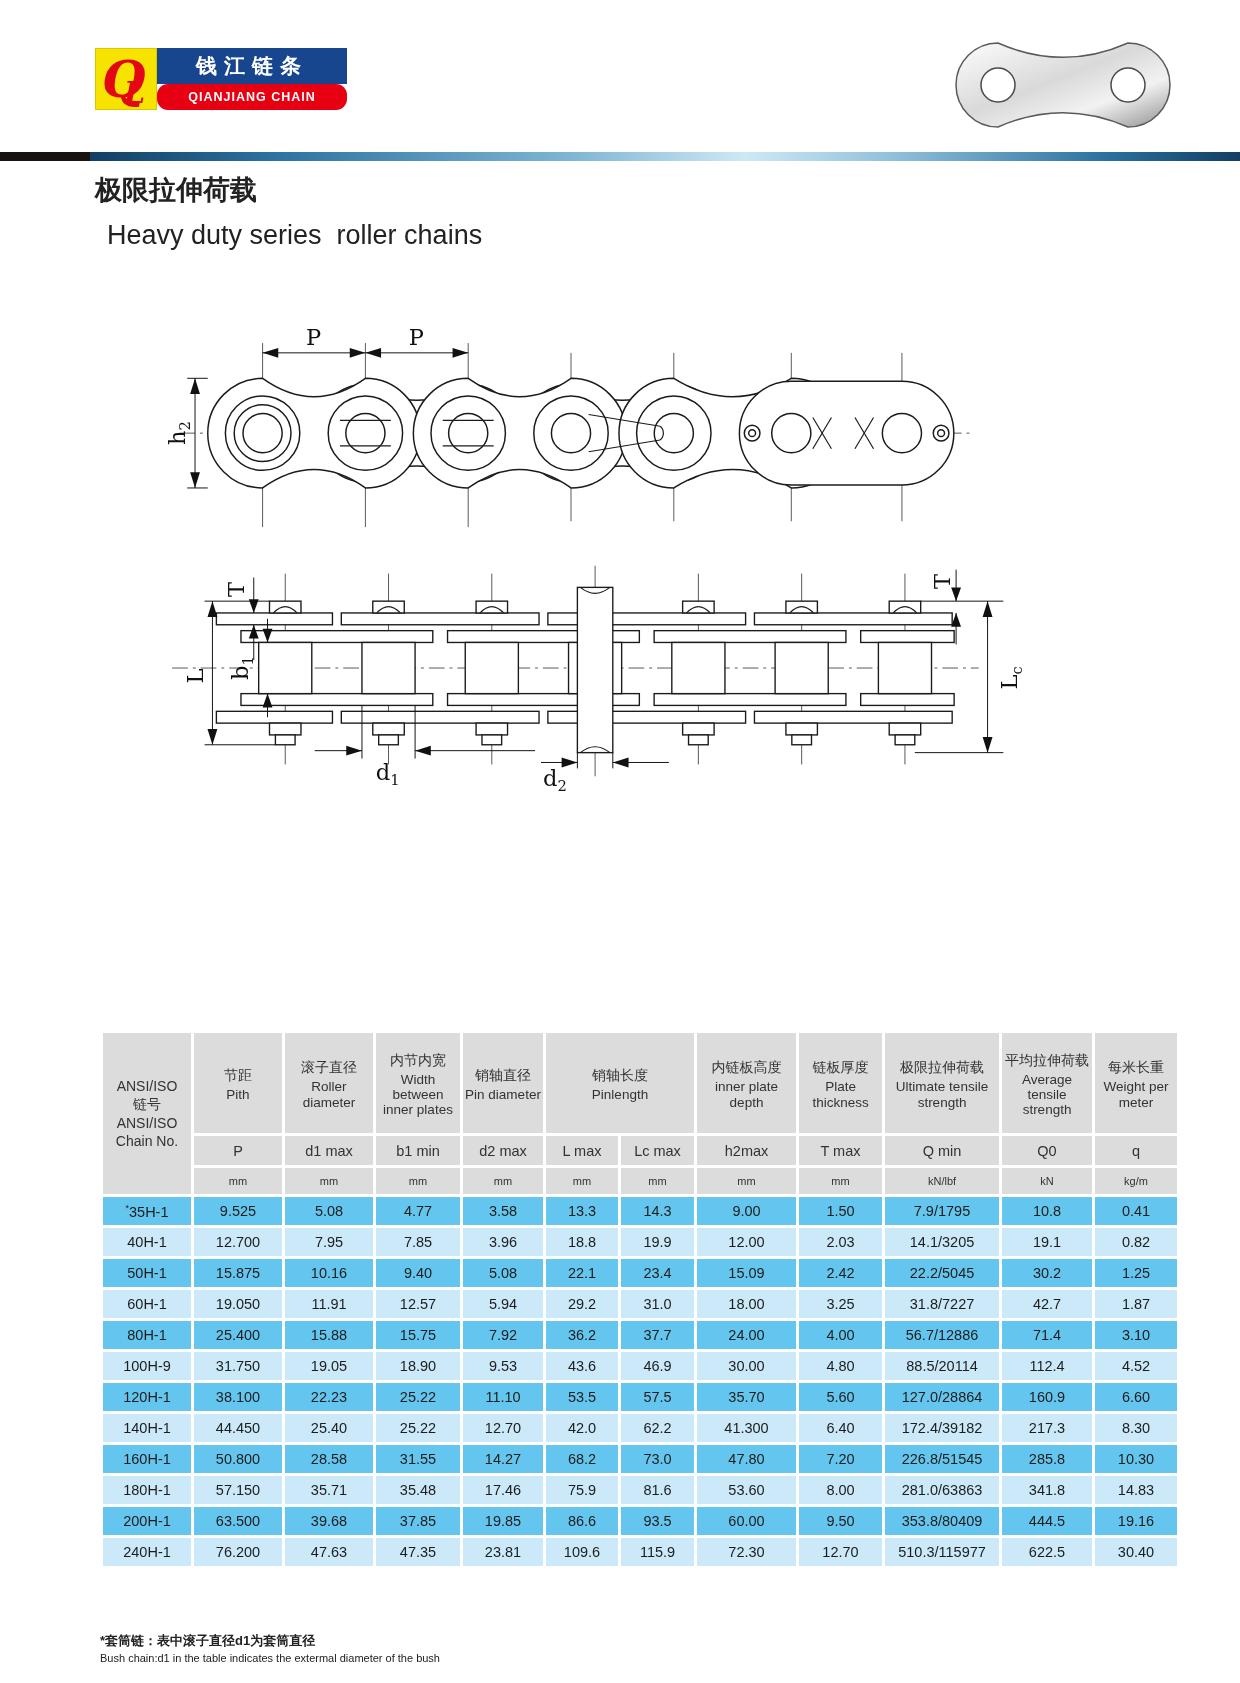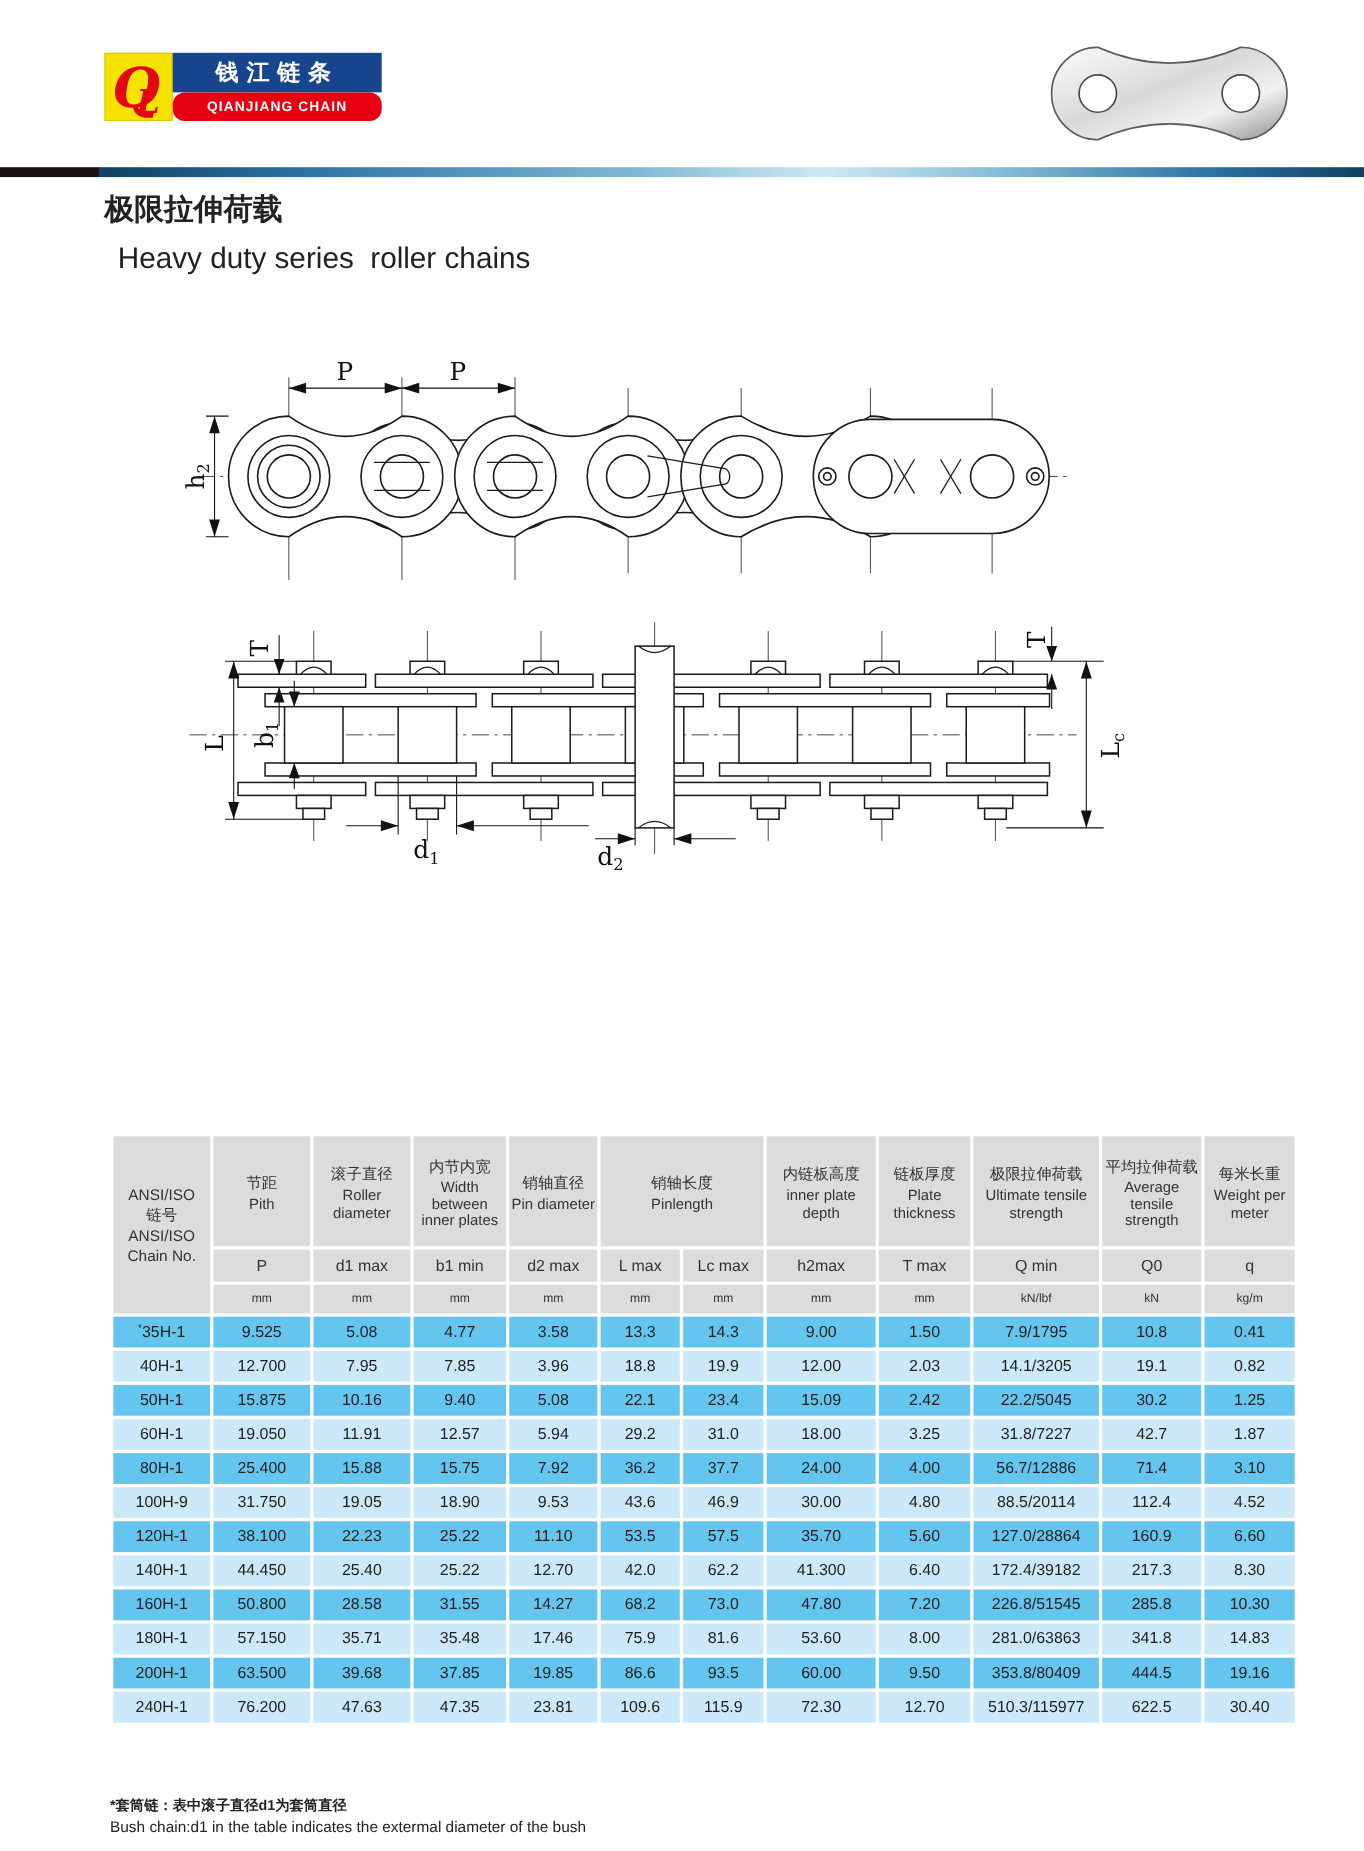--- a/index.html
+++ b/index.html
@@ -39,21 +39,21 @@
   .en{font-size:13.5px;line-height:1.12;}
   tr.hrow1 th{height:100px;}
   td.sym{height:29px;font-size:14.5px;}
   td.unit{height:26px;font-size:11px;}
   tbody td{height:28px;font-size:14.5px;color:#1d1d1d;}
   tr.dark td{background:#64c6ee;}
   tr.light td{background:#cbe9f8;}
   tbody sup{font-size:9px;}
   .footnote{position:absolute;left:100px;top:1632px;}
   .fn-cn{font-size:13px;font-weight:bold;margin-bottom:2px;}
-  .fn-en{font-size:14px;}
+  .fn-en{font-size:11px;}
   .corner-dots{position:absolute;left:1148px;top:1620px;width:92px;height:63px;}
 </style>
 </head>
 <body>
 
 <div class="page">
 
   <header class="masthead dots">
     <div class="logo">
       <div class="logo-mark">

